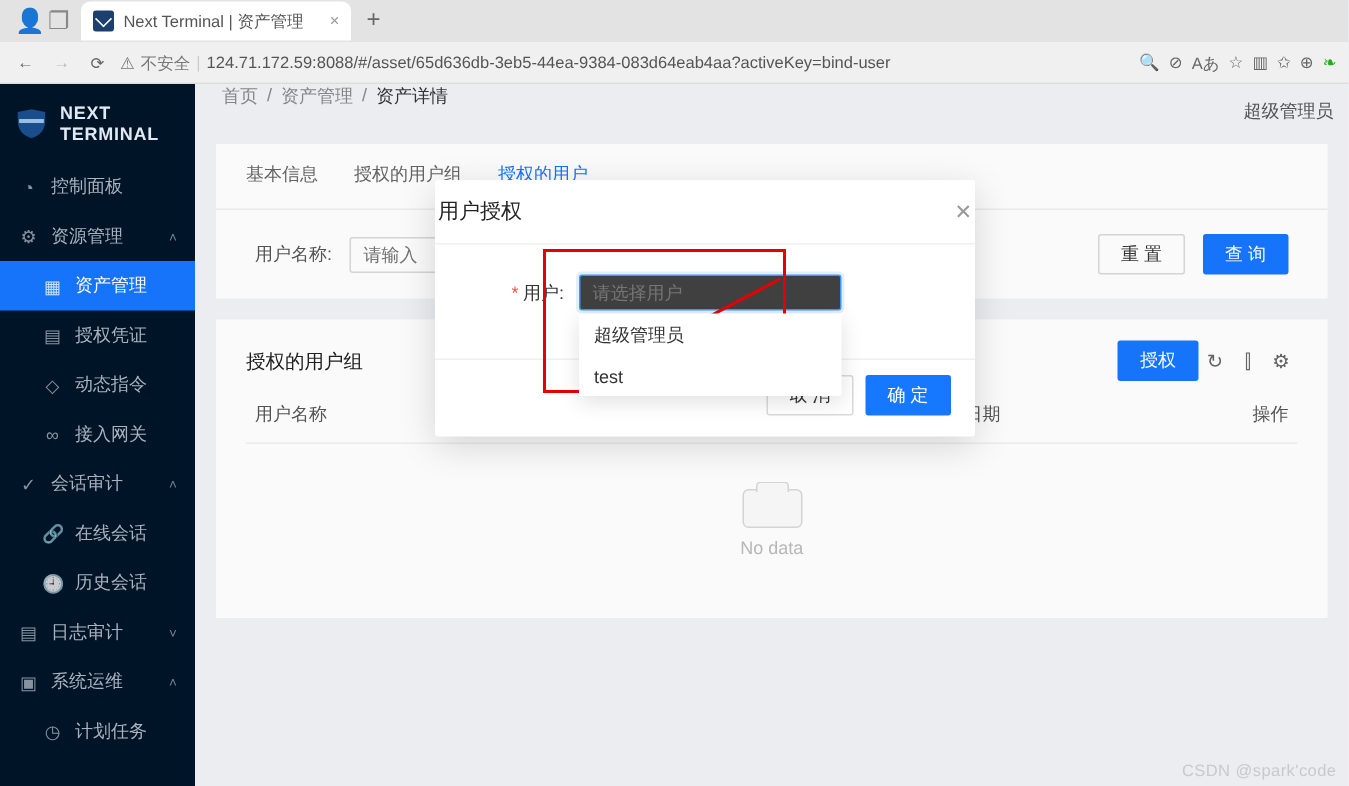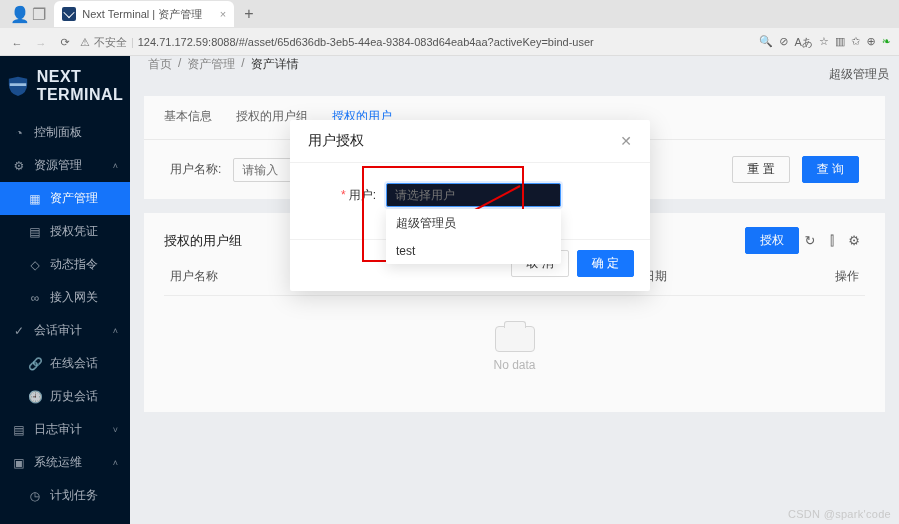--- a/index.html
+++ b/index.html
@@ -14,21 +14,21 @@
   .tab .fav::after{content:"";position:absolute;inset:3px;border:1px solid #fff;border-top:none;border-right:none;transform:rotate(-45deg) translate(1px,-1px);}
   .addrbar { height: 28px; display:flex; align-items:center; padding:0 8px; gap:6px; font-size:11px; color:#777; }
   .addrbar .btn { width:18px; text-align:center; color:#666; }
   .addrfield { flex:1; display:flex; align-items:center; gap:4px; }
   .url { color:#555; }
   .righticons { display:flex; gap:6px; color:#666; }
 
   
   .app { position:absolute; top:56px; left:0; right:0; bottom:0; display:flex; }
   .sidebar { width:130px; background:#001529; color:#aeb6c1; font-size:12px; display:flex; flex-direction:column; }
-  .logo { display:flex; align-items:center; gap:8px; padding:12px 10px; color:#e6eef7; font-weight:600; font-size:16px; letter-spacing:0.5px;justify-content:center;}
+  .logo { display:flex; align-items:center; gap:8px; padding:12px 10px; color:#e6eef7; font-weight:600; font-size:12px; letter-spacing:0.5px;}
   .logo-badge { width:22px; height:22px; position:relative; }
   .logo-badge svg{width:22px;height:22px;}
   .menu { flex:1; }
   .mi { display:flex; align-items:center; padding:8px 12px; gap:8px; cursor:pointer; position:relative; }
   .mi.sub { padding-left:28px; }
   .mi.active { background:#1677ff; color:#fff; }
   .mi .chev { margin-left:auto; font-size:9px; opacity:.7;}
   .mi .ic { width:14px; text-align:center; opacity:.8; }
 
   .main { flex:1; background:#f0f2f5; position:relative; overflow:hidden; }
@@ -56,28 +56,28 @@
   .col-name{flex:2;} .col-date{width:180px;} .col-op{width:60px; text-align:right;}
   .empty { text-align:center; padding:30px 0 10px; color:#bbb; font-size:12px; }
   .empty .box { width:40px; height:26px; margin:0 auto 6px; border:1px solid #d9d9d9; border-radius:4px; position:relative; background:#fafafa;}
   .empty .box::before{content:"";position:absolute;left:8px;right:8px;top:-6px;height:6px;background:#fafafa;border:1px solid #d9d9d9;border-bottom:none;border-radius:3px 3px 0 0;}
 
   .footer { text-align:center; font-size:11px; color:#888; padding:18px; }
 
   
   .mask { position:absolute; inset:0; top:56px; background:rgba(0,0,0,.02); }
   .modal { position:absolute; left:290px; top:120px; width:360px; background:#fff; box-shadow:0 6px 24px rgba(0,0,0,.15); border-radius:2px; }
-  .mtitle { display:flex; align-items:center; padding:12px 18px; font-size:14px; color:#222; border-bottom:1px solid #f0f0f0;}
+  .mtitle { display:flex; align-items:center; padding:12px 2px; font-size:14px; color:#222; border-bottom:1px solid #f0f0f0;}
   .mtitle .cl { margin-left:auto; color:#999; cursor:pointer; font-size:14px;}
   .mbody { padding:20px 26px 10px; font-size:12px; }
   .frow { display:flex; align-items:center; margin-bottom:22px; }
   .frow .lab { width:70px; text-align:right; padding-right:10px; color:#333; }
   .frow .req::before { content:"*"; color:#ff4d4f; margin-right:3px; }
   .frow .ctrl { flex:1; position:relative; }
-  .sel { width:175px; padding:4px 8px; border:1px solid #4096ff; border-radius:2px; color:#bfbfbf; background:#0f172a; font-size:12px; outline:none; box-shadow:0 0 0 2px rgba(22,119,255,.12);}
+  .sel { width:175px; padding:4px 8px; border:1px solid #4096ff; border-radius:2px; color:#bfbfbf; background:#404040; font-size:12px; outline:none; box-shadow:0 0 0 2px rgba(22,119,255,.12);}
   .dropdown { position:absolute; top:26px; left:0; width:175px; background:#fff; box-shadow:0 4px 14px rgba(0,0,0,.12); border-radius:2px; z-index:5;}
   .dropdown .opt { padding:6px 10px; color:#333; cursor:pointer; font-size:12px;}
   .mfoot { display:flex; justify-content:flex-end; gap:8px; padding:10px 16px 14px; border-top:1px solid #f0f0f0;}
 
   
   .redbox { position:absolute; border:2px solid #e60000; pointer-events:none; }
   .arrow { position:absolute; pointer-events:none; }
 
   .watermark { position:absolute; right:8px; bottom:4px; font-size:11px; color:#c9c9c9; letter-spacing:.3px;}
 </style>

